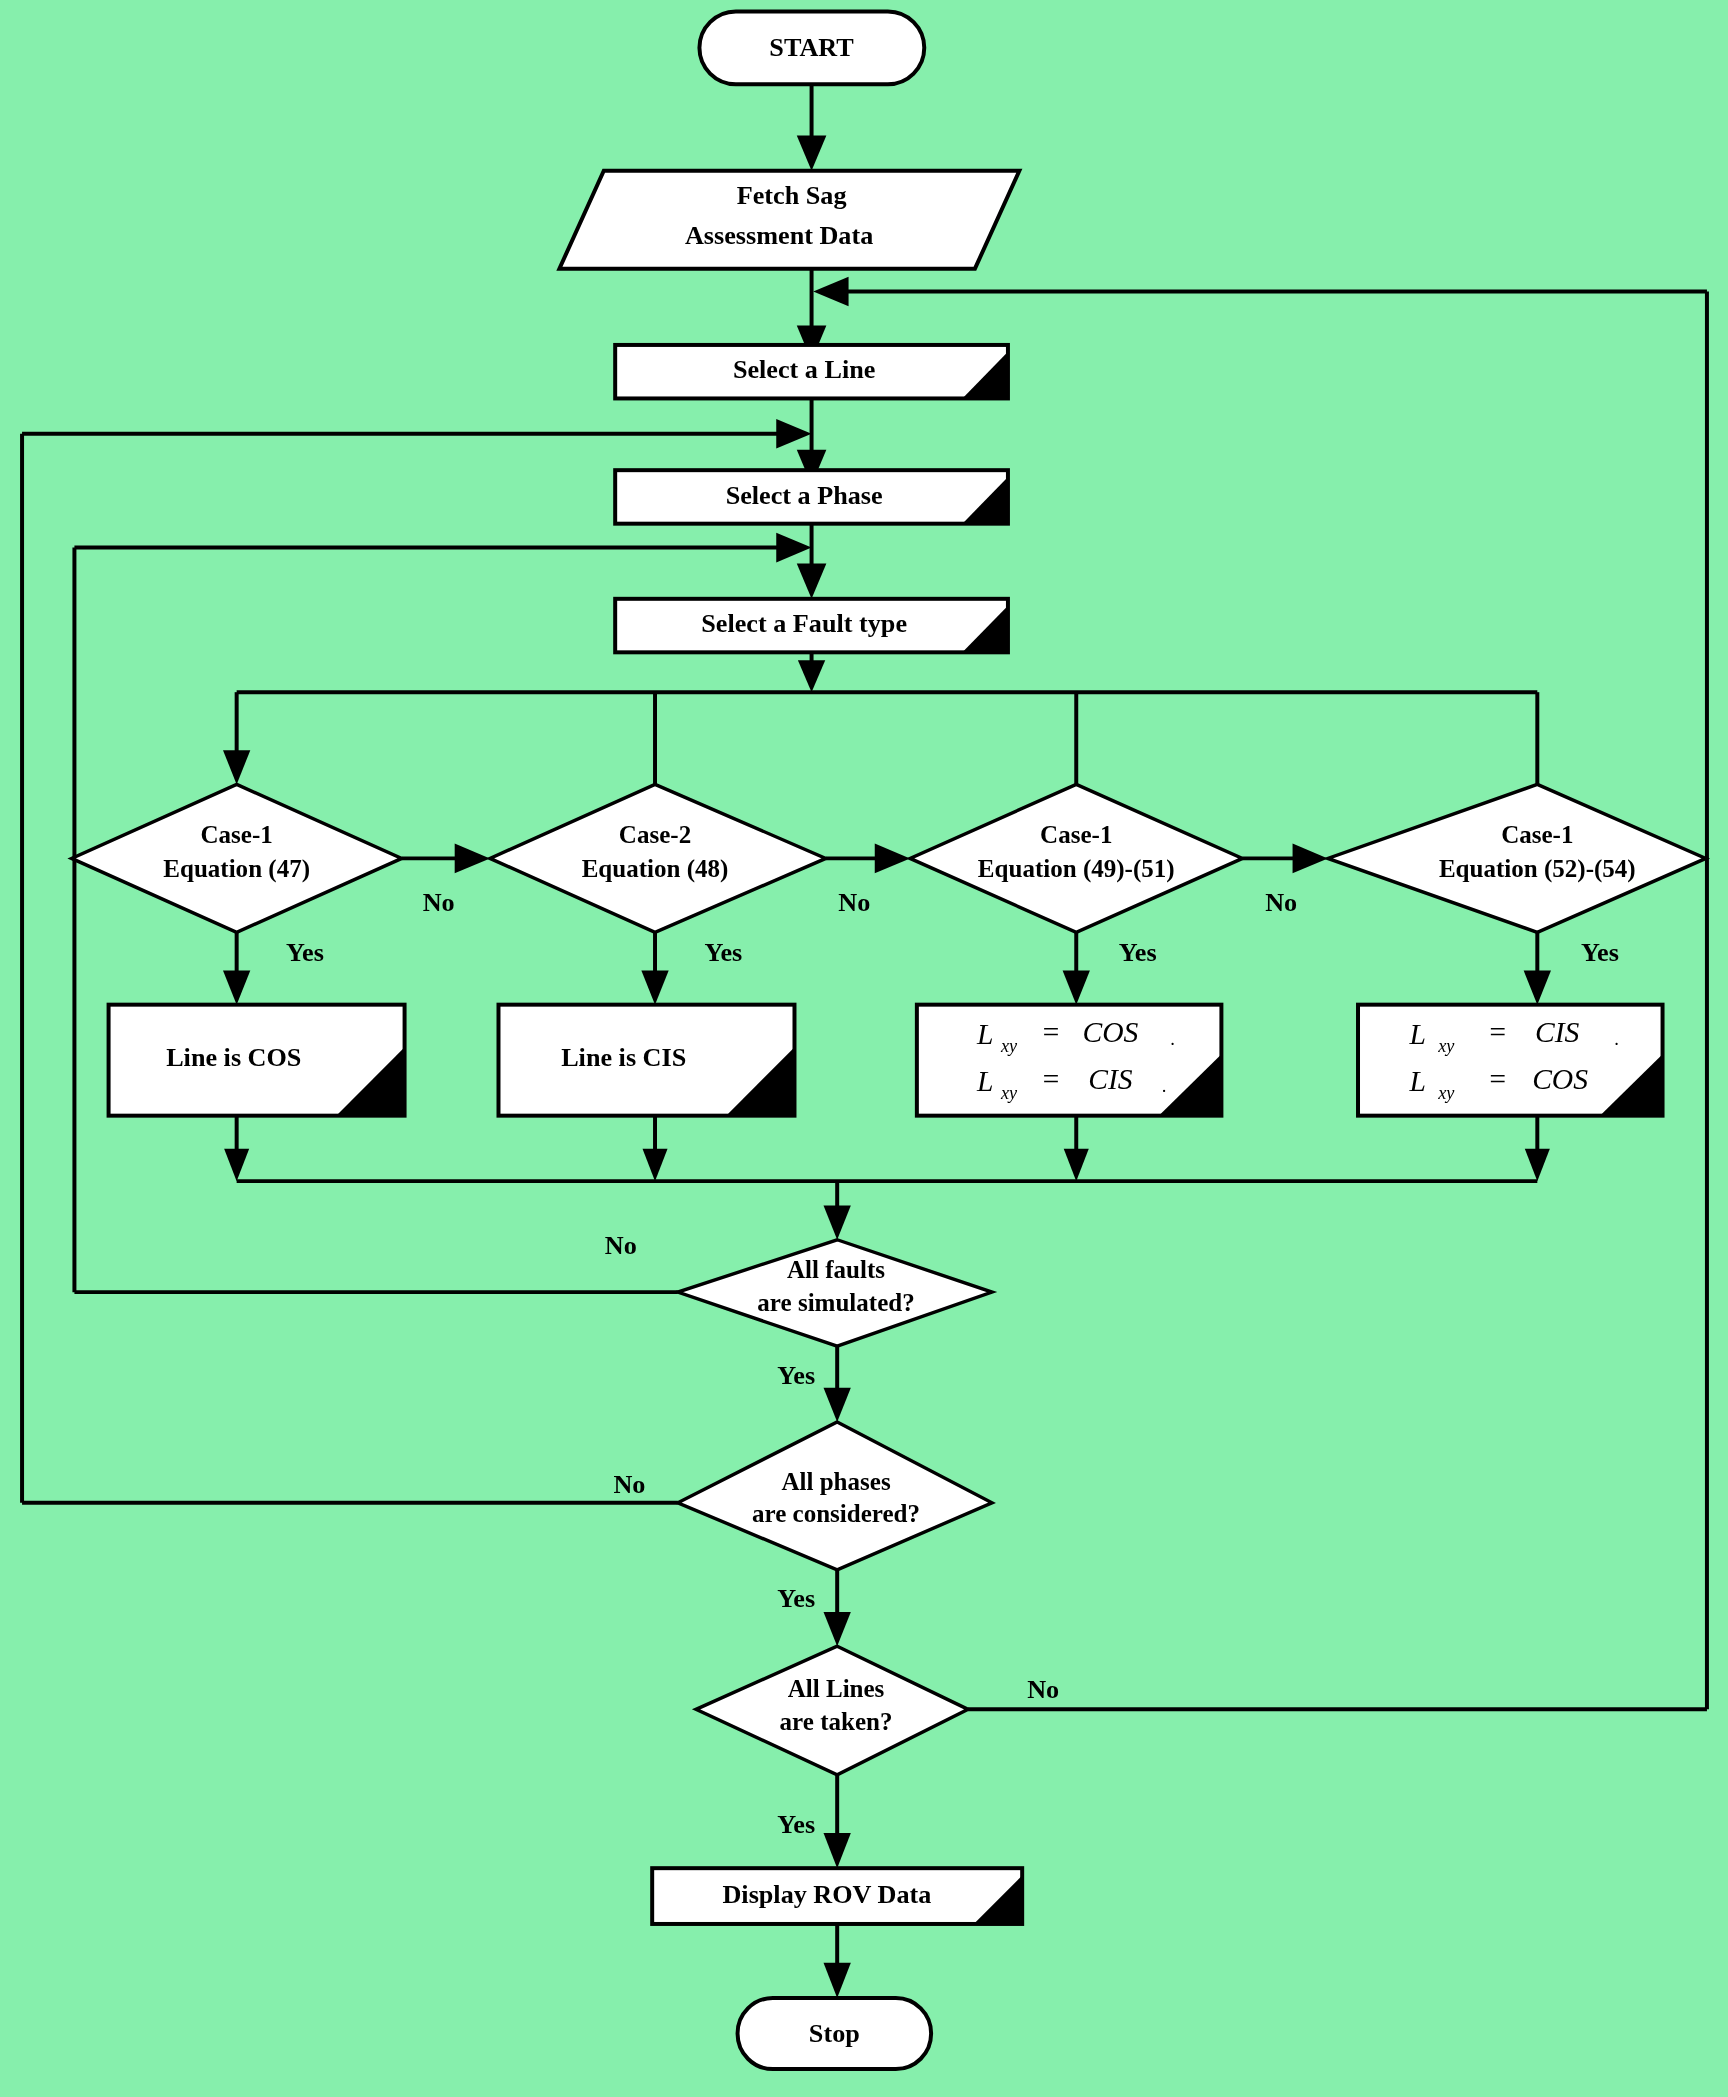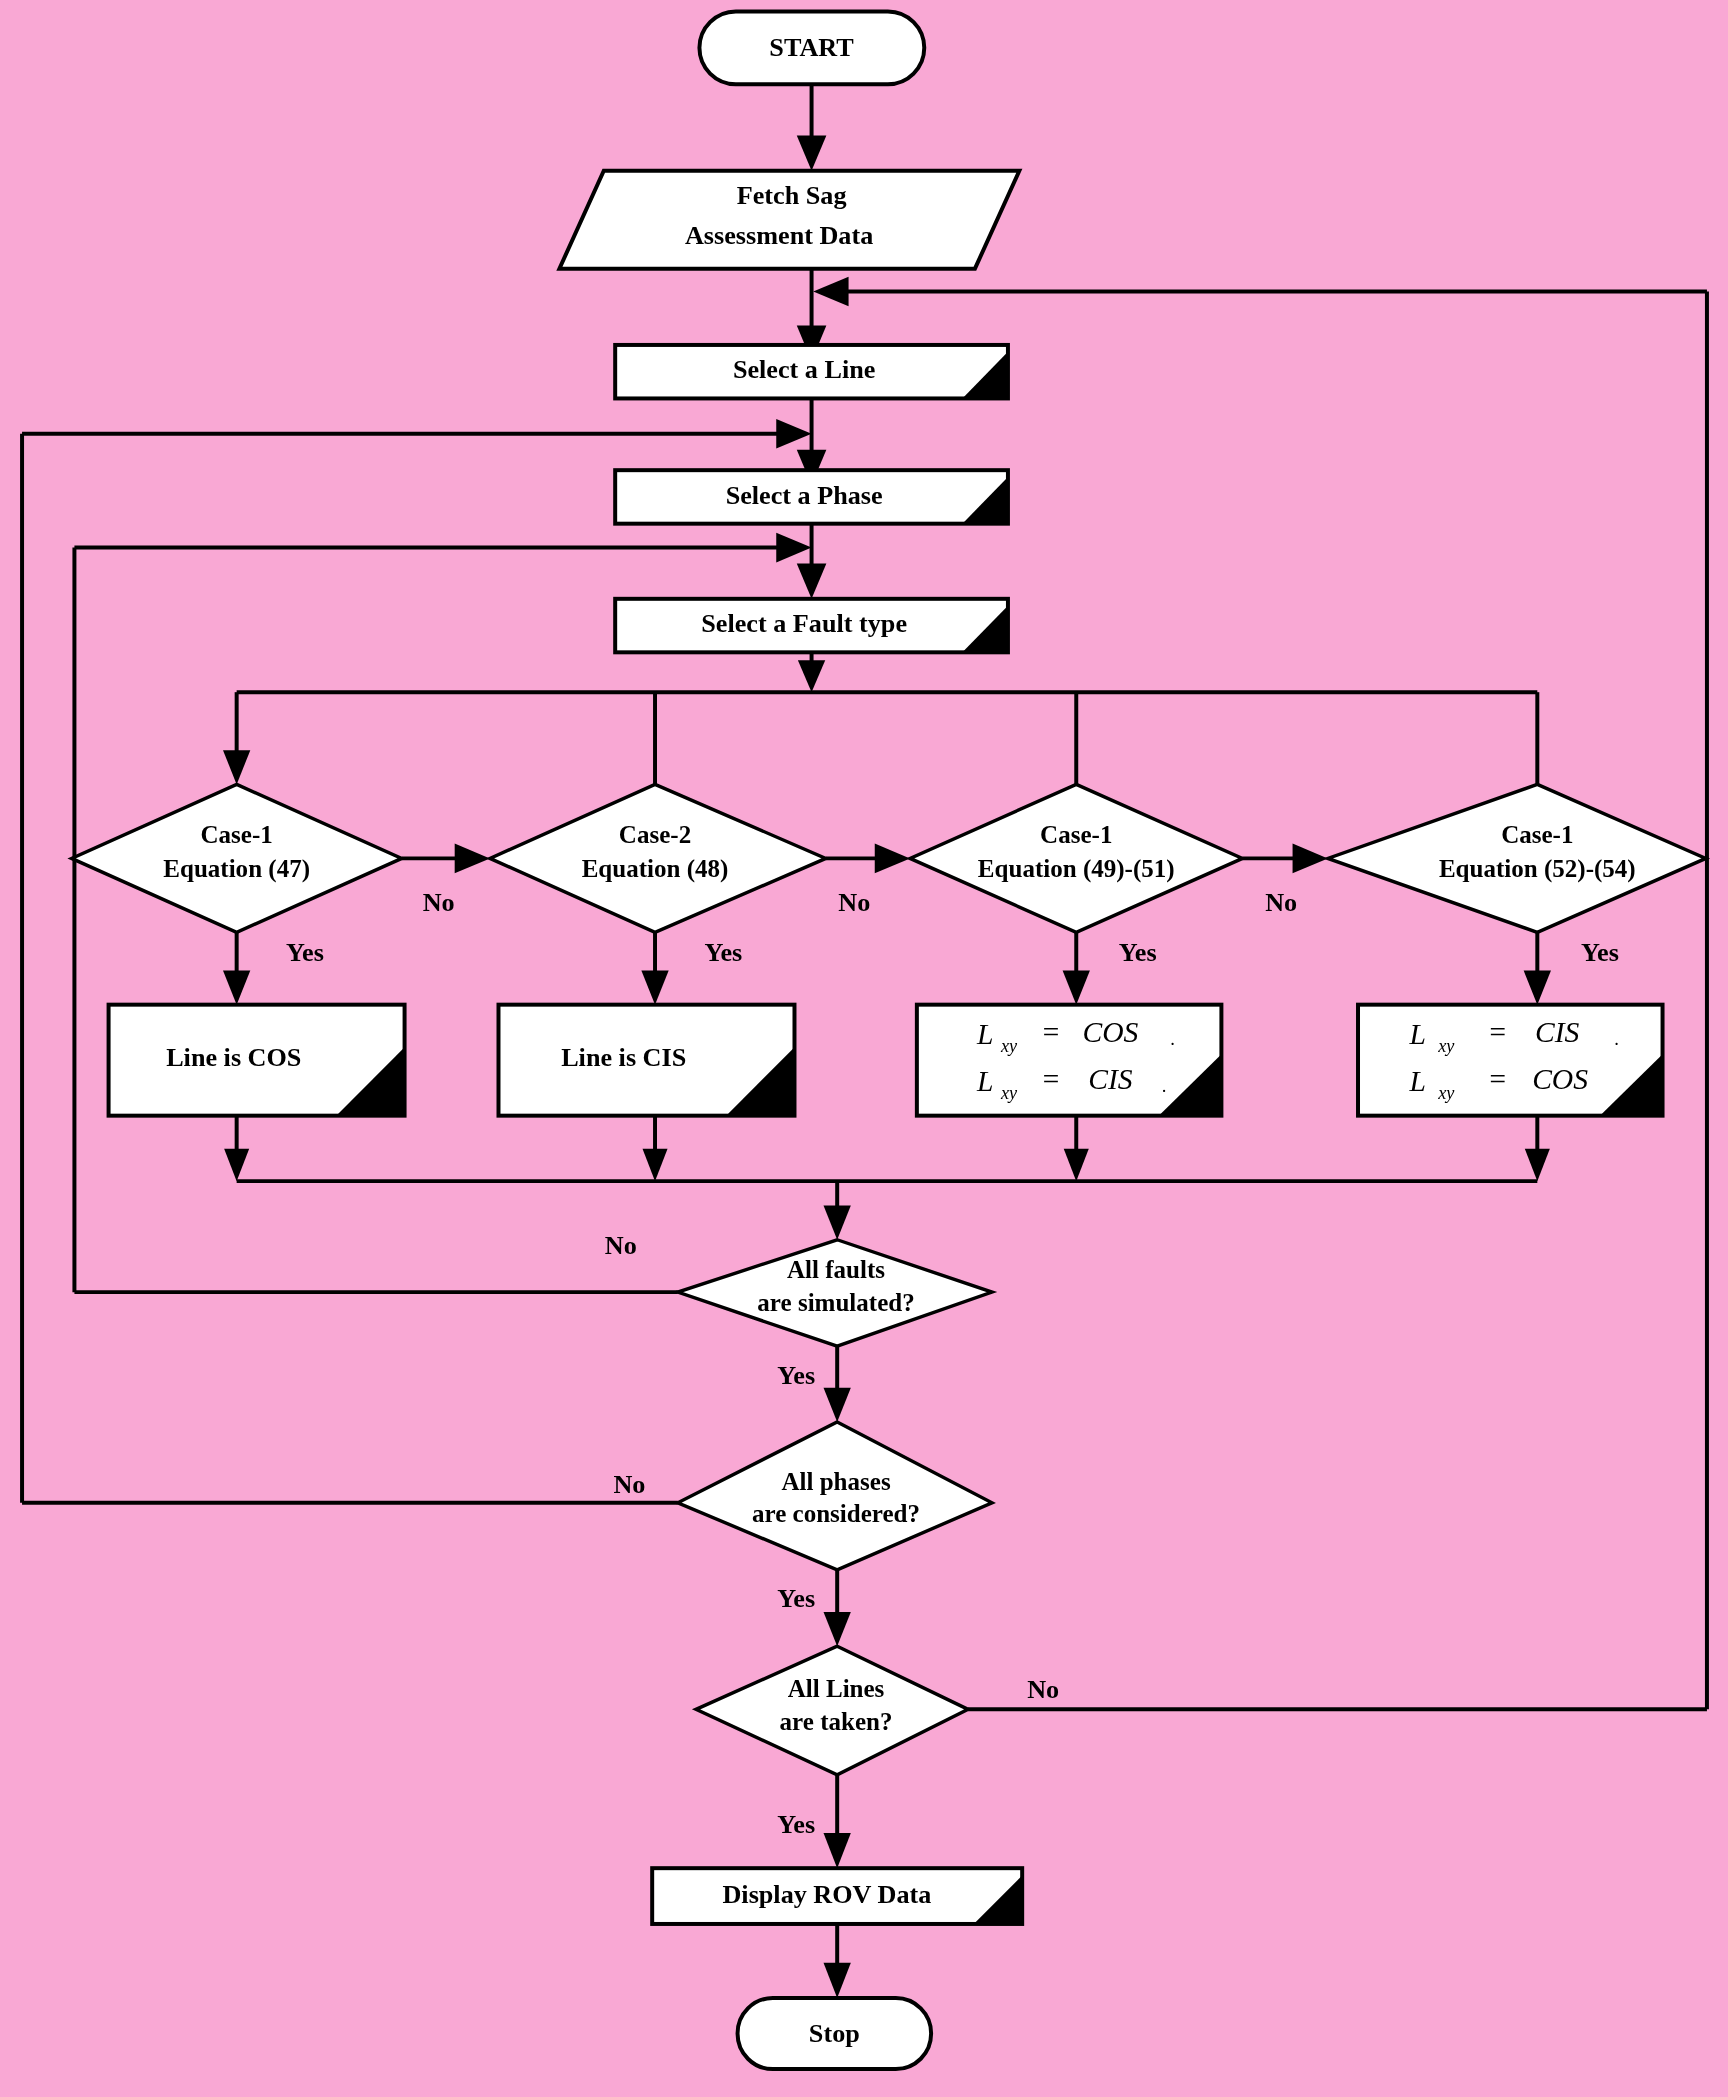--- a/index.html
+++ b/index.html
@@ -7,21 +7,21 @@
     padding: 0;
     background: #ffffff;
   }
   body {
     font-family: "Liberation Serif", "DejaVu Serif", serif;
   }
   #flowchart-root {
     position: relative;
     width: 1729px;
     height: 2097px;
-    background: #f9a8d4;
+    background: #86efac;
     overflow: hidden;
   }
   svg#chart-svg {
     position: absolute;
     top: 0;
     left: 0;
     width: 1729px;
     height: 2097px;
     display: block;
   }

